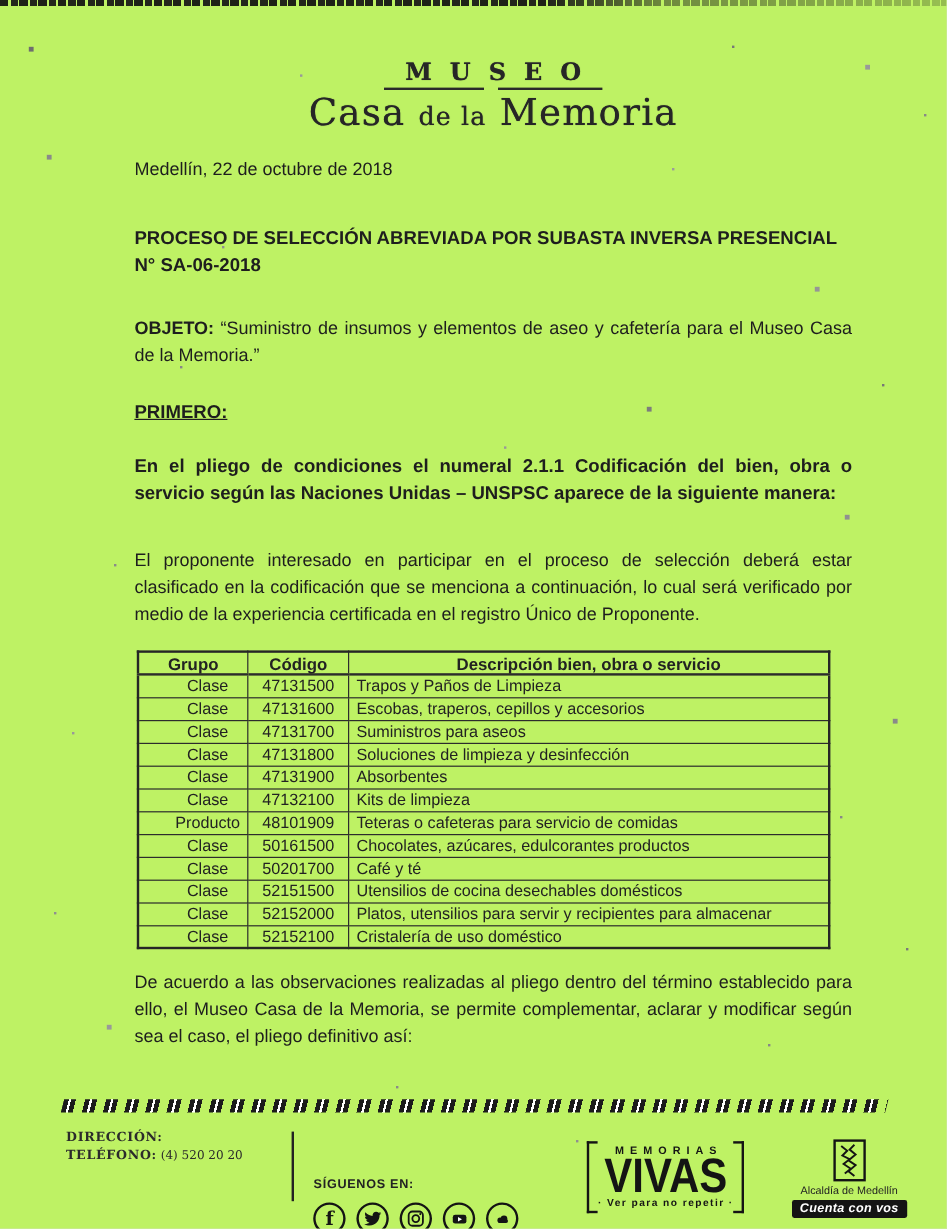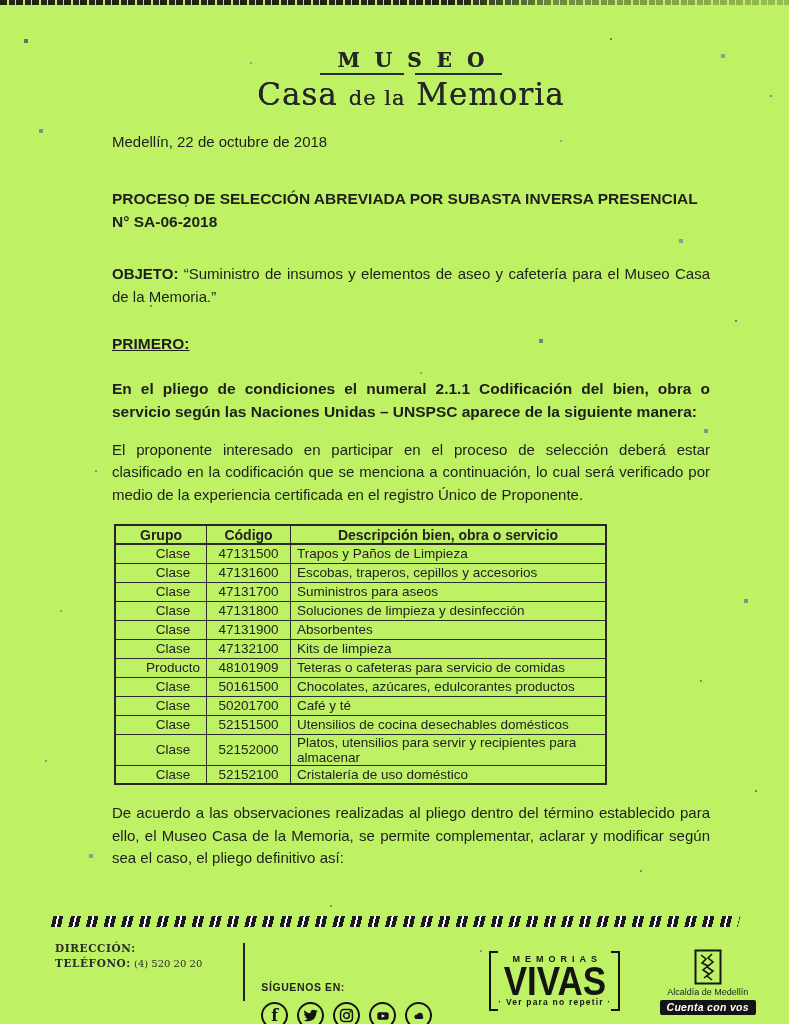--- a/index.html
+++ b/index.html
@@ -43,26 +43,26 @@
   .logo-main .small { font-size:21px; }
 
   
   .date-line { margin-top:22px; font-size:15px; }
   .doc-title { margin-top:42px; text-align:center; font-weight:700; font-size:15.5px; }
   .process-title { margin-top:37px; font-weight:700; font-size:15.5px; line-height:1.5; }
   .para { font-size:15px; line-height:1.5; text-align:justify; }
   .objeto { margin-top:30px; }
   .primero { margin-top:27px; display:inline-block; font-weight:700; font-size:15.5px; text-decoration:underline; }
   .clause-bold { margin-top:24px; font-weight:700; font-size:15.5px; line-height:1.5; text-align:justify; }
-  .clause-text { margin-top:15px; }
+  .clause-text { margin-top:33px; }
   .closing { margin-top:17px; }
   b { font-weight:700; }
 
   
-  table.codes { margin-top:18px; margin-left:2px; width:493px; border-collapse:collapse;
+  table.codes { margin-top:18px; margin-left:2px; width:578px; border-collapse:collapse;
     font-size:13.5px; color:#222; border:2px solid #262626; }
   table.codes th, table.codes td { border:1px solid #2c2c2c; height:19px; padding:0 6px; }
   table.codes th { font-weight:700; font-size:14px; text-align:center; border-bottom-width:2px; }
   table.codes td:nth-child(1) { width:80px; text-align:center;padding-left:30px; }
   table.codes td:nth-child(2) { width:84px; text-align:center; }
   table.codes td:nth-child(3) { text-align:left; }
 
   
   .footer { position:absolute; left:0; top:916px; width:789px; }
   .stamp-row { margin:0 50px 0 52px; height:11px;

